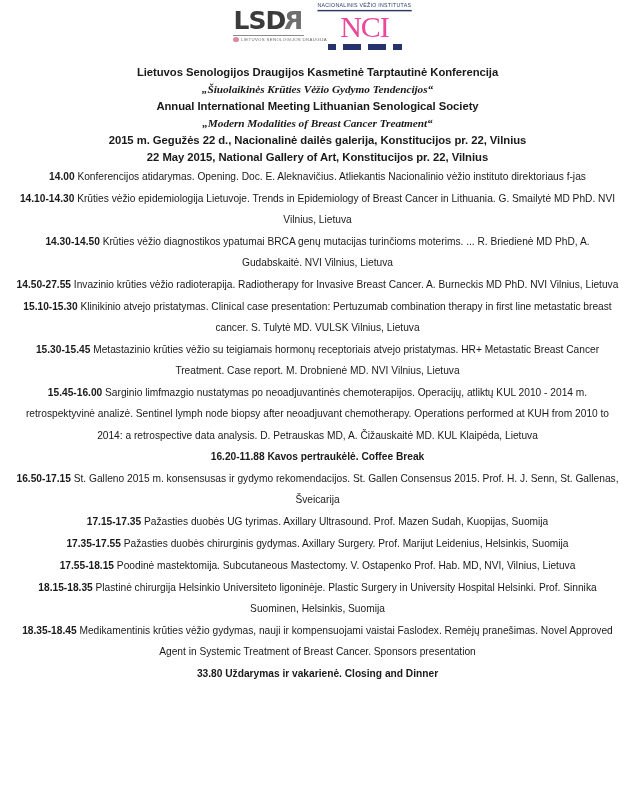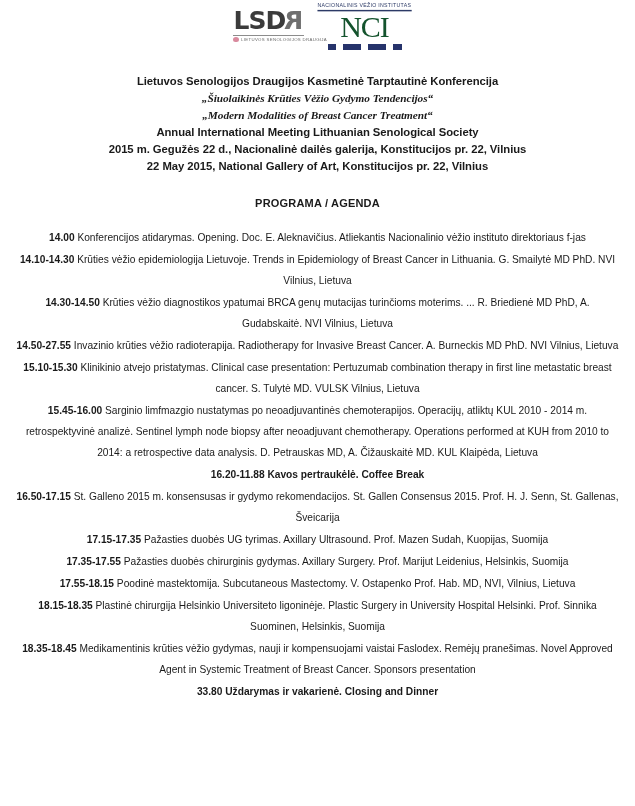--- a/index.html
+++ b/index.html
@@ -95,21 +95,21 @@
     transform: scale(1.45);
     transform-origin: center center;
     border-bottom: 1px solid #2c3a66;
     padding-bottom: 1px;
     margin-bottom: 3px;
   }
   .nci-word {
     font-family: "Liberation Serif", serif;
     font-size: 30px;
     line-height: 0.95;
-    color: #14532d;
+    color: #ec4899;
     letter-spacing: -1px;
     font-weight: 400;
   }
   .nci-bar {
     margin-top: 2px;
     width: 74px;
     height: 6px;
     background: #26336b;
     display: flex;
     align-items: center;
@@ -118,21 +118,21 @@
   .nci-bar span {
     display: block;
     width: 7px;
     height: 6px;
     background: #ffffff;
   }
 
   
   .title-block {
     text-align: center;
-    margin-top: 19px;
+    margin-top: 10px;
   }
   .title-line {
     font-size: 11.3px;
     font-weight: bold;
     line-height: 17px;
     letter-spacing: -0.05px;
   }
   .title-line.italic {
     font-style: italic;
     font-family: Liberation Serif, serif;
@@ -196,34 +196,34 @@
         <span></span>
         <span></span>
       </div>
     </div>
 
   </div>
 
   <div class="title-block">
       <div class="title-line">Lietuvos Senologijos Draugijos Kasmetinė Tarptautinė Konferencija</div>
       <div class="title-line italic">„Šiuolaikinės Krūties Vėžio Gydymo Tendencijos“</div>
+      <div class="title-line">Annual International Meeting Lithuanian Senological Society</div>
       <div class="title-line italic">„Modern Modalities of Breast Cancer Treatment“</div>
-      <div class="title-line">Annual International Meeting Lithuanian Senological Society</div>
       <div class="title-line">2015 m.  Gegužės 22 d., Nacionalinė dailės galerija, Konstitucijos pr. 22, Vilnius</div>
       <div class="title-line">22 May 2015, National Gallery of Art, Konstitucijos pr. 22, Vilnius</div>
     </div>
 
-  <div class="agenda-heading">PROGRAMA / AGENDA</div>
 
   <div class="agenda-list">
       <div class="agenda-item"><span class="time">14.00</span><span class="body"> Konferencijos atidarymas. Opening. Doc. E. Aleknavičius. Atliekantis Nacionalinio vėžio instituto direktoriaus f-jas</span></div>
       <div class="agenda-item"><span class="time">14.10-14.30</span><span class="body">  Krūties vėžio epidemiologija Lietuvoje. Trends in Epidemiology of Breast Cancer in Lithuania. G. Smailytė MD PhD. NVI Vilnius, Lietuva</span></div>
       <div class="agenda-item"><span class="time">14.30-14.50</span><span class="body"> Krūties vėžio diagnostikos ypatumai BRCA genų mutacijas turinčioms moterims. ... R. Briedienė MD PhD, A. Gudabskaitė. NVI Vilnius, Lietuva</span></div>
       <div class="agenda-item"><span class="time">14.50-27.55</span><span class="body"> Invazinio krūties vėžio radioterapija. Radiotherapy for Invasive Breast Cancer. A. Burneckis MD PhD. NVI Vilnius, Lietuva</span></div>
       <div class="agenda-item"><span class="time">15.10-15.30</span><span class="body"> Klinikinio atvejo pristatymas. Clinical case presentation: Pertuzumab combination therapy in first line metastatic breast cancer. S. Tulytė MD. VULSK Vilnius, Lietuva</span></div>
+      <div class="agenda-item"><span class="time">15.30-15.45</span><span class="body"> Metastazinio krūties vėžio su teigiamais hormonų receptoriais atvejo pristatymas. HR+  Metastatic Breast Cancer Treatment. Case report. M. Drobnienė MD. NVI Vilnius, Lietuva</span></div>
       <div class="agenda-item"><span class="time">15.45-16.00</span><span class="body"> Sarginio limfmazgio nustatymas po neoadjuvantinės chemoterapijos. Operacijų, atliktų KUL 2010 - 2014 m. retrospektyvinė analizė. Sentinel lymph node biopsy after neoadjuvant chemotherapy. Operations performed at KUH from 2010 to 2014: a retrospective data analysis. D. Petrauskas MD, A. Čižauskaitė MD. KUL Klaipėda, Lietuva</span></div>
       <div class="agenda-item all-bold"><span class="time">16.20-11.88</span><span class="body"> Kavos pertraukėlė. Coffee Break</span></div>
       <div class="agenda-item"><span class="time">16.50-17.15</span><span class="body"> St. Galleno 2015 m. konsensusas ir gydymo rekomendacijos. St. Gallen Consensus 2015. Prof. H. J. Senn, St. Gallenas, Šveicarija</span></div>
       <div class="agenda-item"><span class="time">17.15-17.35</span><span class="body"> Pažasties duobės  UG tyrimas. Axillary Ultrasound. Prof. Mazen Sudah, Kuopijas, Suomija</span></div>
       <div class="agenda-item"><span class="time">17.35-17.55</span><span class="body"> Pažasties duobės chirurginis gydymas. Axillary Surgery. Prof. Marijut Leidenius, Helsinkis, Suomija</span></div>
       <div class="agenda-item"><span class="time">17.55-18.15</span><span class="body"> Poodinė mastektomija. Subcutaneous Mastectomy. V. Ostapenko Prof. Hab. MD, NVI, Vilnius, Lietuva</span></div>
       <div class="agenda-item"><span class="time">18.15-18.35</span><span class="body"> Plastinė chirurgija Helsinkio Universiteto ligoninėje. Plastic Surgery in University Hospital Helsinki. Prof. Sinnika Suominen, Helsinkis, Suomija</span></div>
       <div class="agenda-item"><span class="time">18.35-18.45</span><span class="body"> Medikamentinis krūties vėžio gydymas, nauji ir  kompensuojami vaistai  Faslodex. Remėjų pranešimas. Novel Approved Agent in Systemic Treatment of Breast Cancer. Sponsors presentation</span></div>
       <div class="agenda-item all-bold"><span class="time">33.80</span><span class="body"> Uždarymas ir vakarienė. Closing and Dinner</span></div>
     </div>

